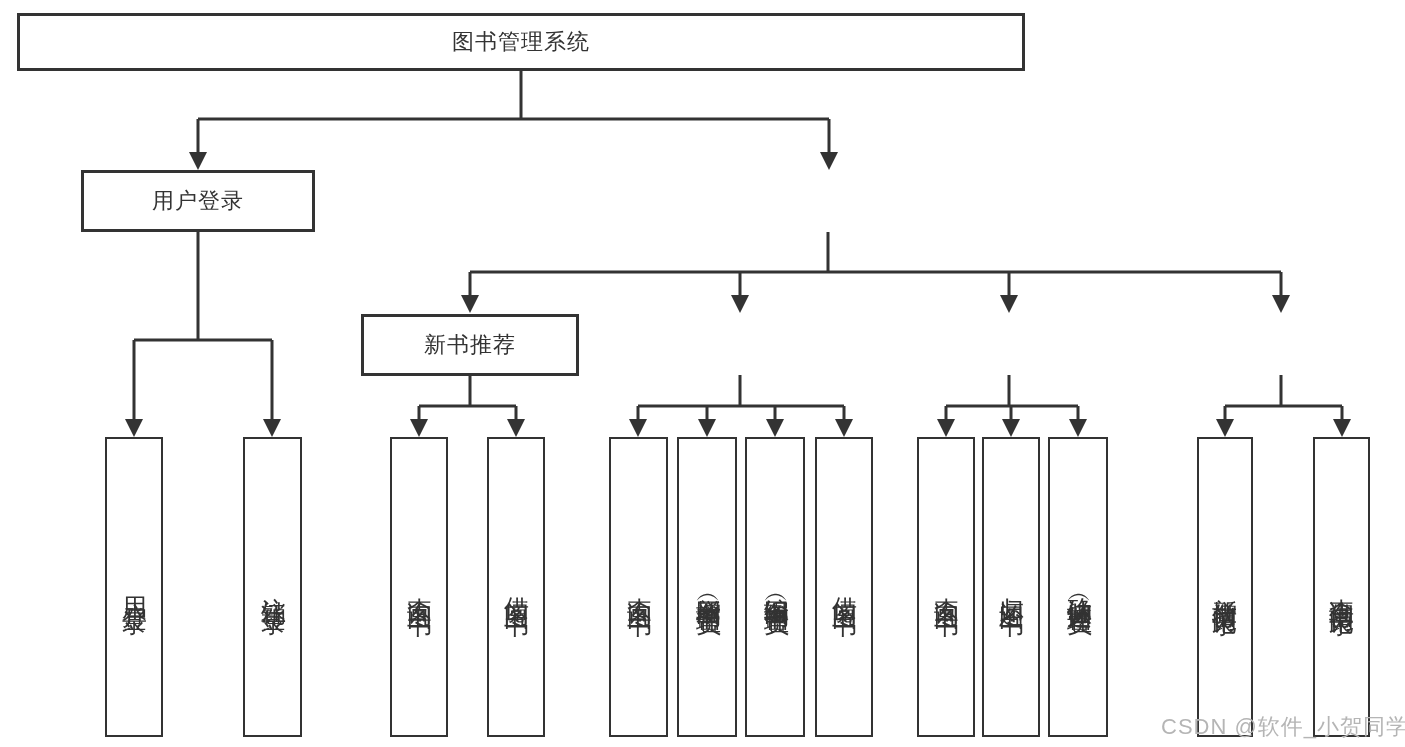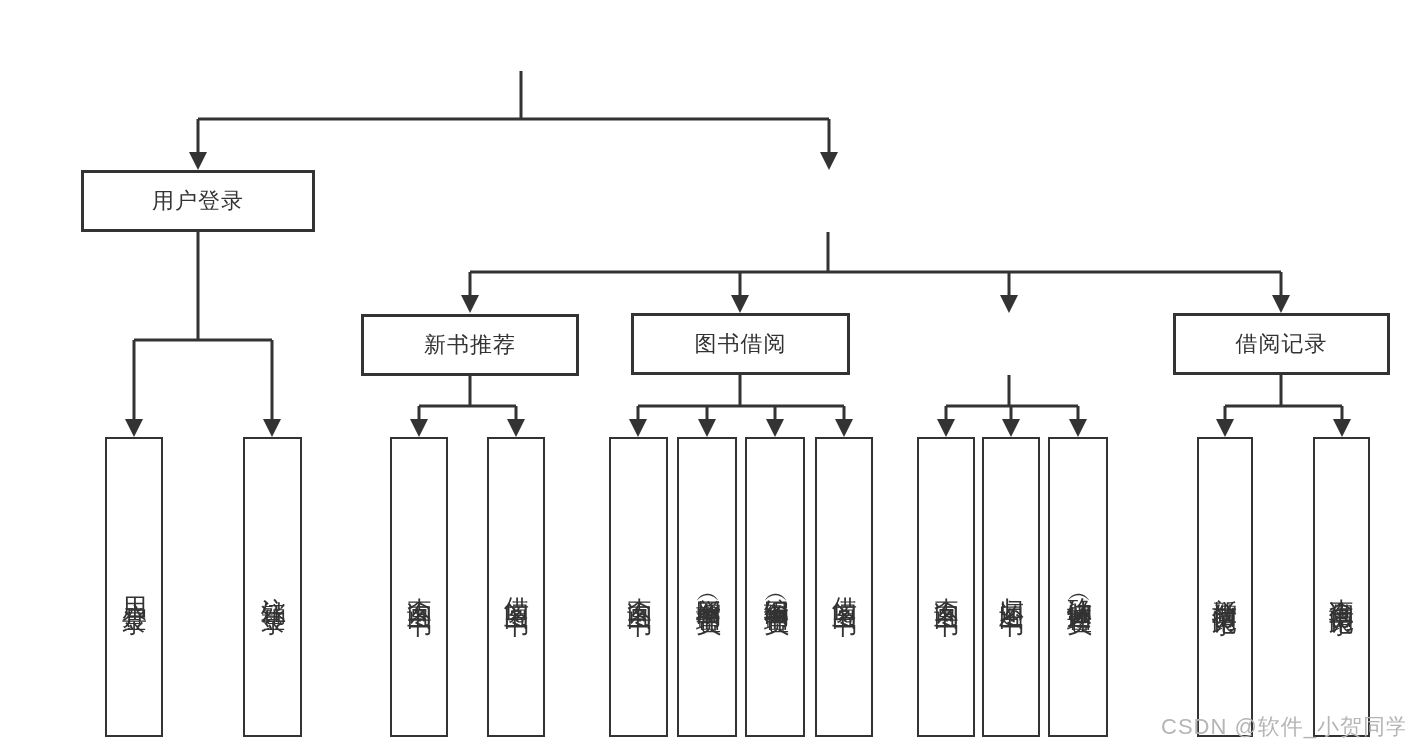--- a/index.html
+++ b/index.html
@@ -110,26 +110,25 @@
       <polygon points="1002,419 1020,419 1011,437"></polygon>
       <polygon points="1069,419 1087,419 1078,437"></polygon>
     </g>
     <g>
       <path d="M1281,375 V406 M1225,406 H1342 M1225,406 V421 M1342,406 V421"></path>
       <polygon points="1216,419 1234,419 1225,437"></polygon>
       <polygon points="1333,419 1351,419 1342,437"></polygon>
     </g>
   </svg>
 
+  <div class="box h root" style="left:17px; top:13px; width:1008px; height:58px;">图书管理系统</div>
 
   <div class="box h lvl" style="left:81px; top:170px; width:234px; height:62px;">用户登录</div>
 
   <div class="box h lvl" style="left:361px; top:314px; width:218px; height:62px;">新书推荐</div>
-  <div class="box h lvl" style="left:631px; top:313px; width:219px; height:62px;">图书借阅</div>
-  <div class="box h lvl" style="left:1173px; top:313px; width:217px; height:62px;">借阅记录</div>
 
   <div class="box v" style="left:105px; width:58px;">用户登录</div>
   <div class="box v" style="left:243px; width:59px;">注销登录</div>
 
   <div class="box v" style="left:390px; width:58px;">查询图书</div>
   <div class="box v" style="left:487px; width:58px;">借阅图书</div>
 
   <div class="box v" style="left:609px; width:59px;">查询图书</div>
   <div class="box v" style="left:677px; width:60px; letter-spacing:2px;">新增图书（管理员）</div>
   <div class="box v" style="left:745px; width:60px; letter-spacing:2px;">编辑图书（管理员）</div>

